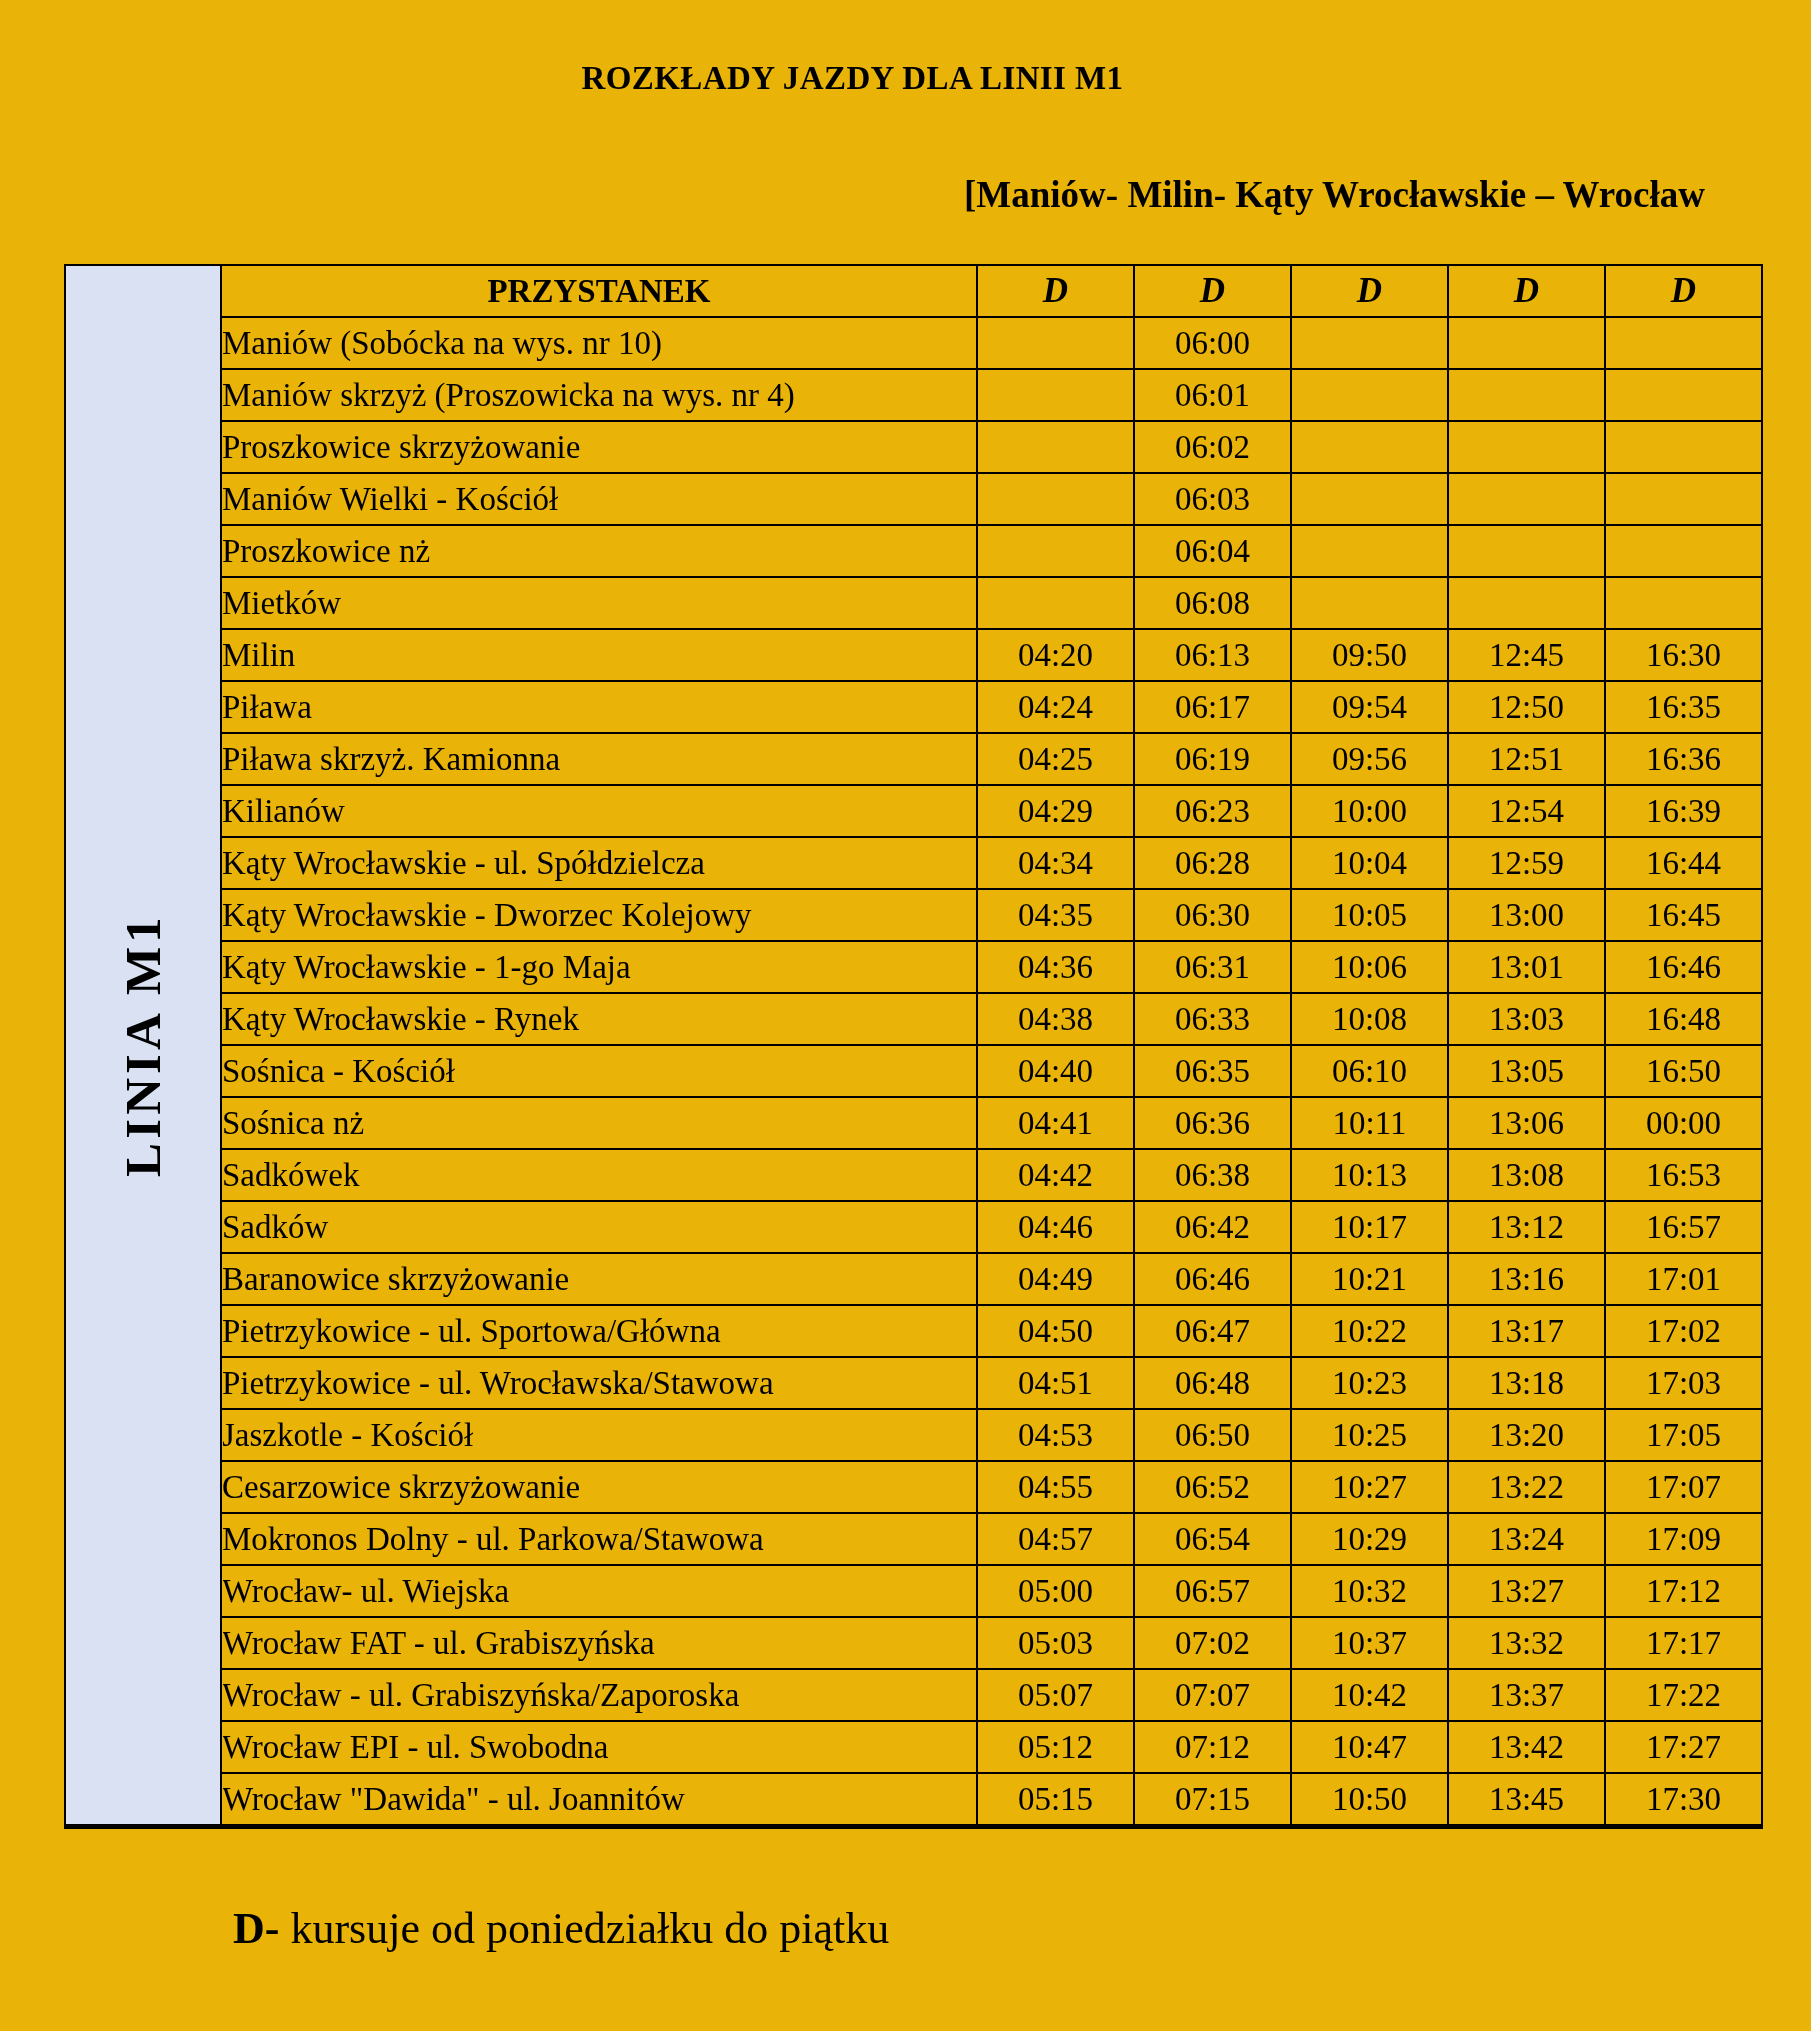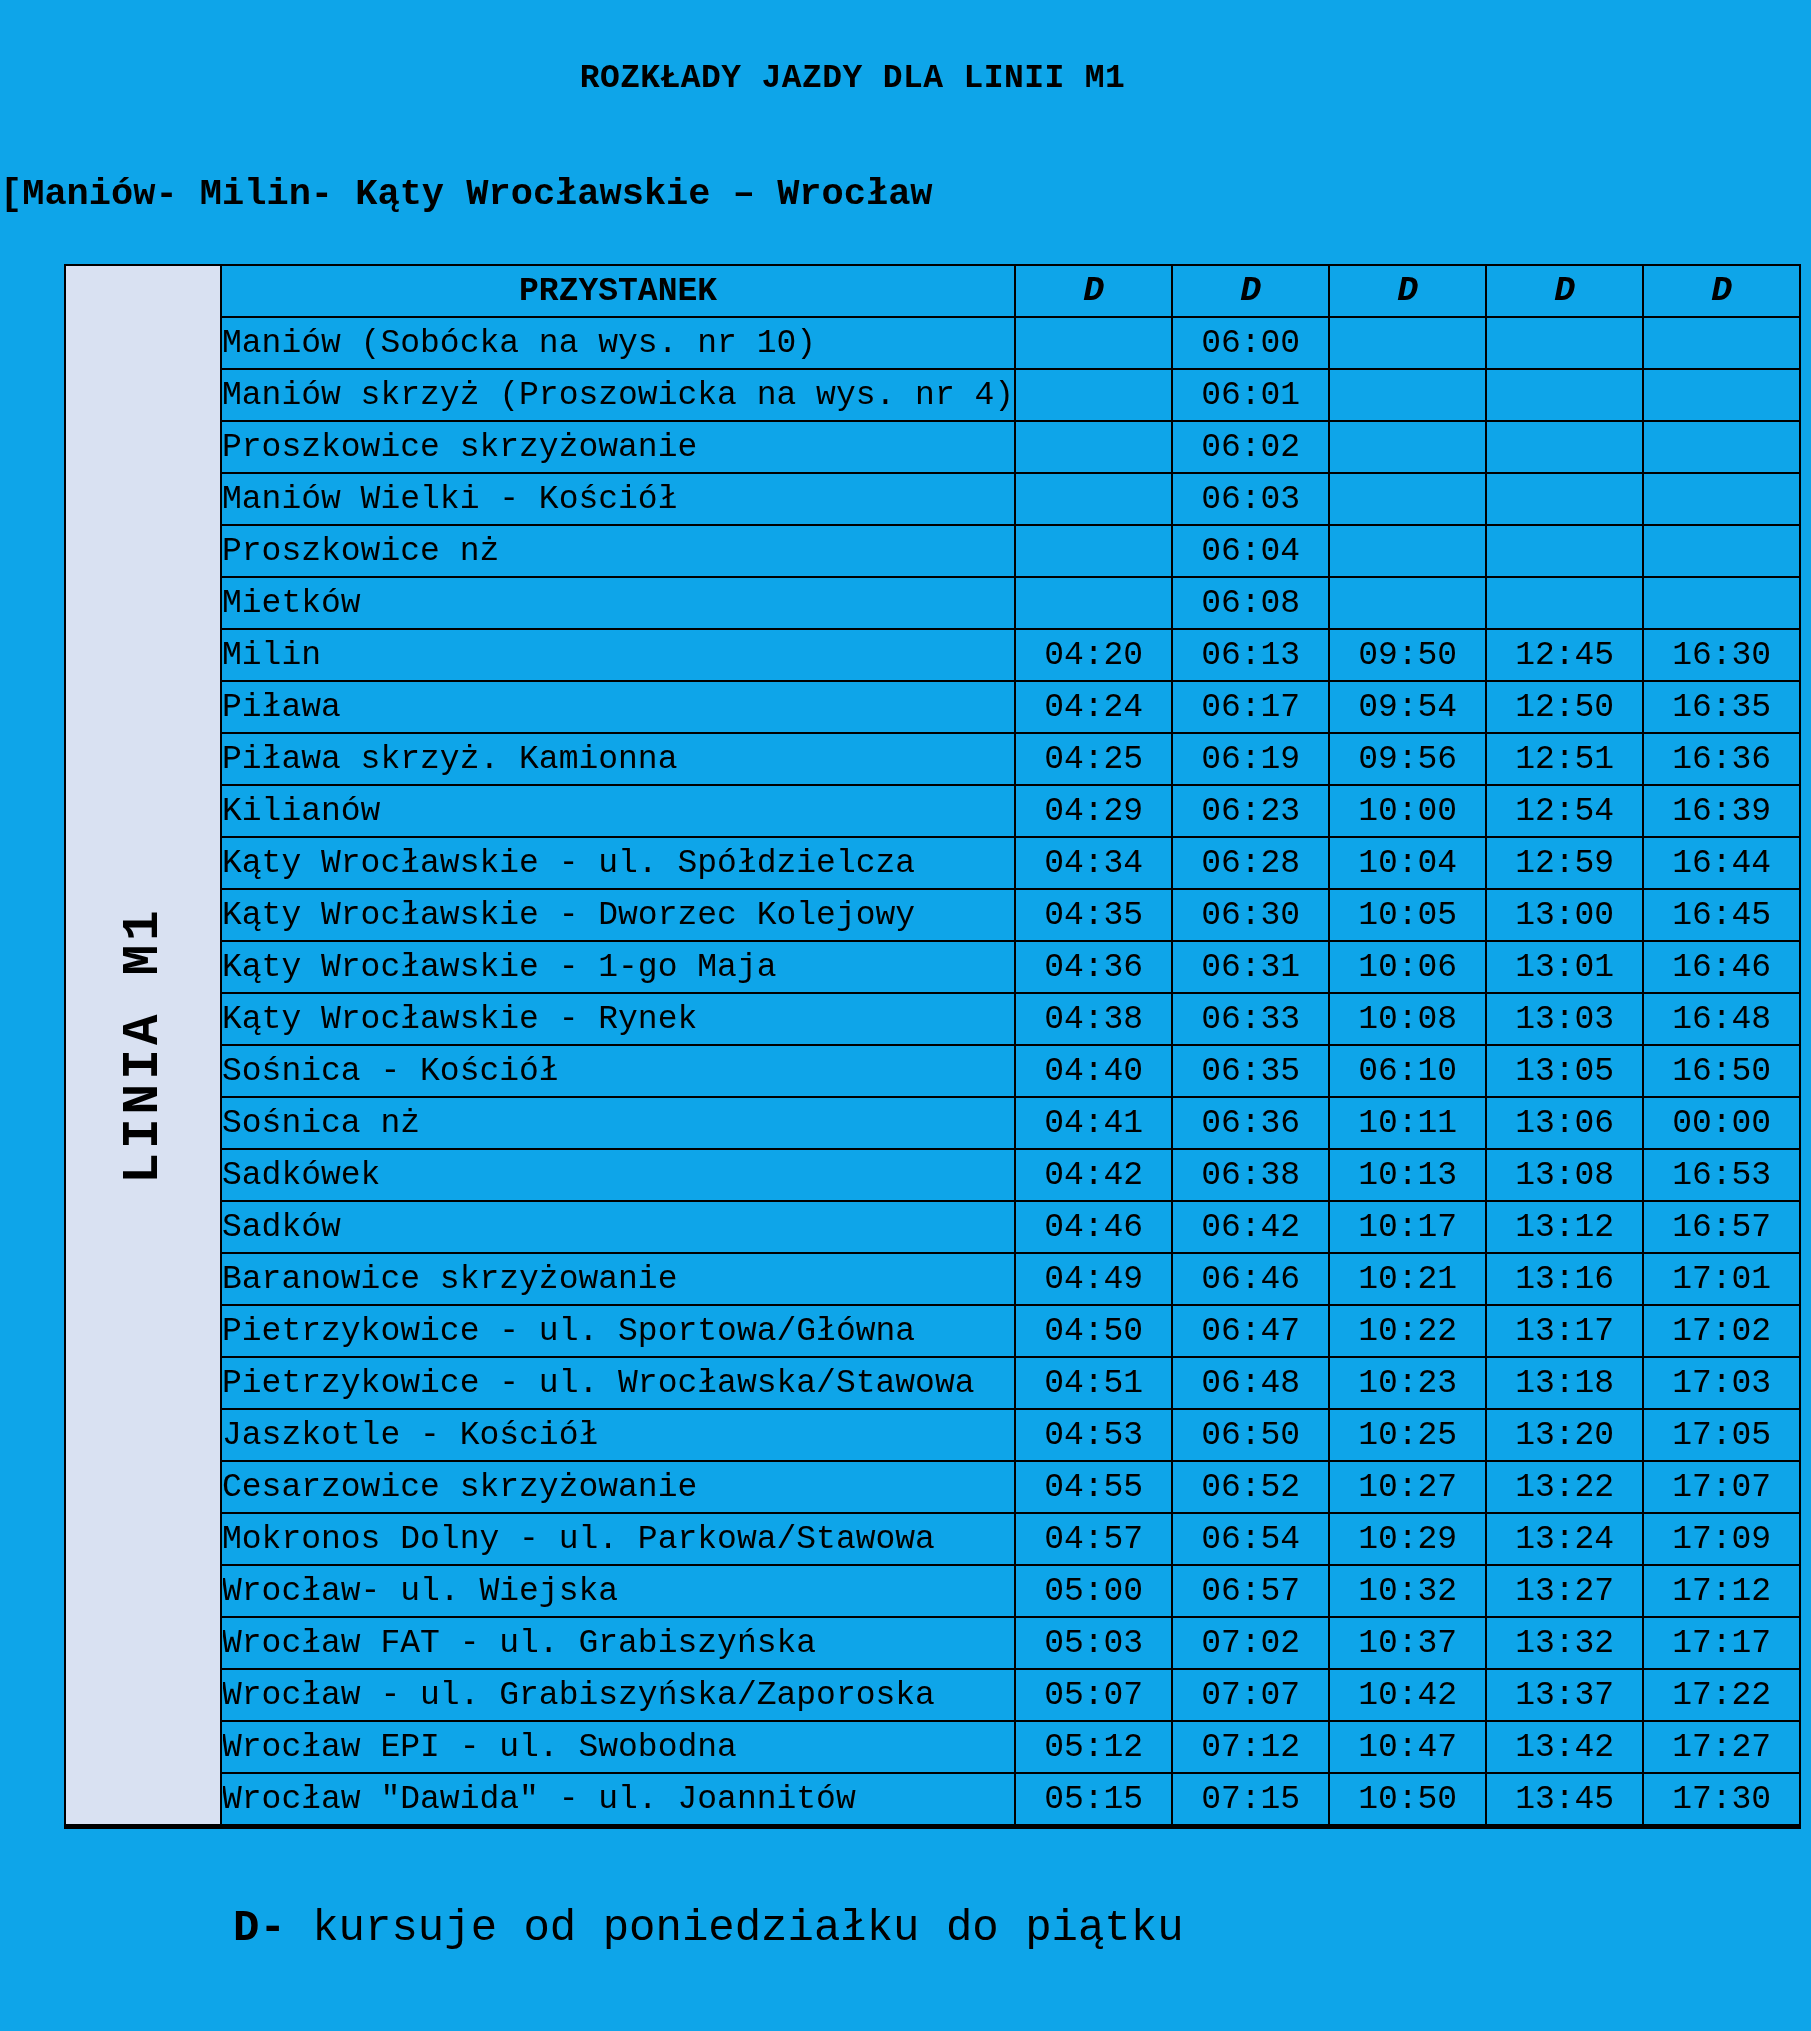--- a/index.html
+++ b/index.html
@@ -1,36 +1,36 @@
 <!DOCTYPE html>
 <html style="font-size:13.2px"><head>
 <meta charset="utf-8">
 <style>
   html, body { margin: 0; padding: 0; background: #ffffff; }
   .page {
     position: relative;
     width: 1812px;
     height: 2032px;
-    background: #0ea5e9;
+    background: #eab308;
     color: #000000;
-    font-family: Liberation Mono, monospace;
+    font-family: Liberation Serif, serif;
     overflow: hidden;
   }
   .doc-title {
     padding-top: 60px;
     margin-right: 107px;
     text-align: center;
     font-size: 33px;
     font-weight: bold;
     letter-spacing: 0.4px;
   }
   .doc-subtitle {
     margin-top: 73px;
     margin-right: 107px;
-    text-align: left;
+    text-align: right;
     font-size: 37px;
     font-weight: bold;
     line-height: 1.33;
   }
   table.timetable {
     border-collapse: collapse;
     table-layout: fixed;
     margin-left: 64px;
     margin-top: 45px;
     border: 2.5px solid #000;

